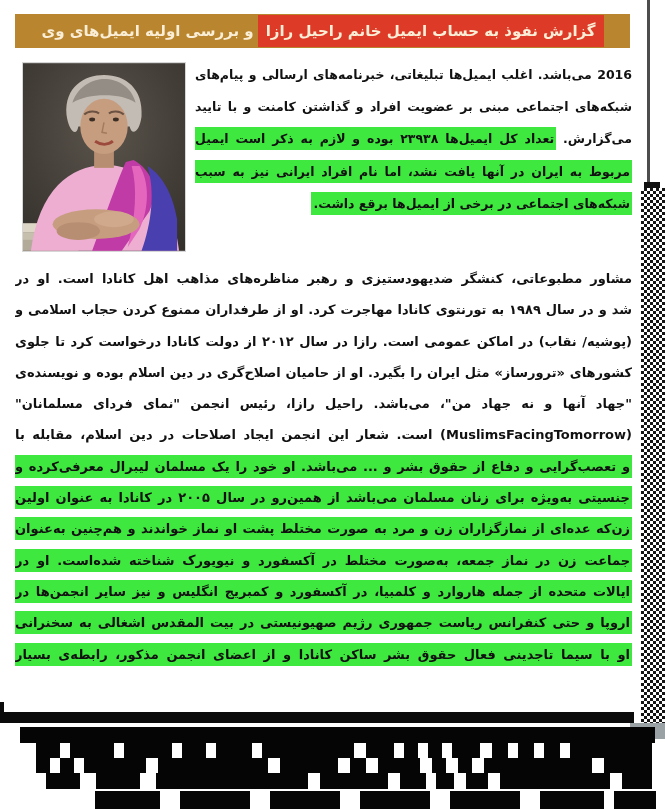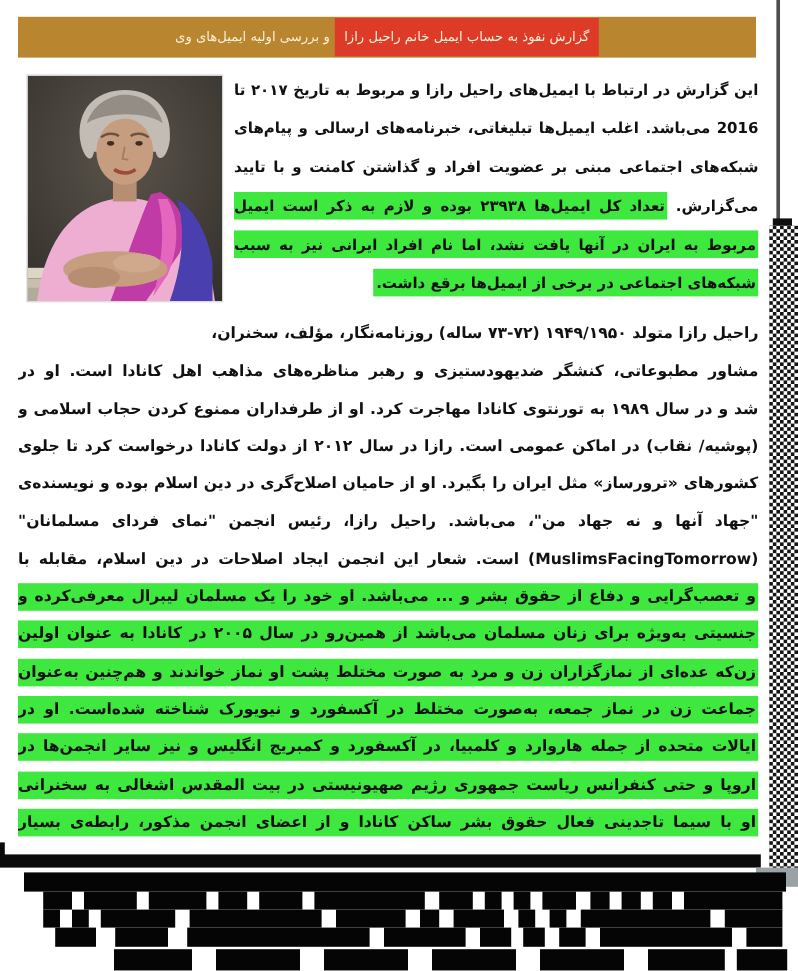--- a/index.html
+++ b/index.html
@@ -10,21 +10,21 @@
   .abs{position:absolute;}
 
   
   .title-bar{
     left:15px;top:14px;width:615px;height:34px;
     background:var(--gold,#B9862F);
     display:flex;align-items:center;justify-content:center;
     direction:rtl;white-space:nowrap;
   }
   .title-bar span{
-    font-size:11px;font-weight:normal;color:var(--cream,#FAEED6);
+    font-size:15px;font-weight:bold;color:var(--cream,#FAEED6);
     line-height:24px;
   }
   .title-red{background:var(--red,#DD3A28);padding:4px 8px;margin-left:4px;}
 
   
   .photo{left:22px;top:62px;width:164px;height:190px;border:1px solid #d6d6d6;box-sizing:border-box;}
   .photo svg{display:block;width:100%;height:100%;}
 
   
   .para{direction:rtl;font-weight:bold;}
@@ -96,30 +96,28 @@
       <path d="M62,52 C66,48 74,48 77,51" stroke="#6b5242" stroke-width="2" fill="none"></path>
       <path d="M87,51 C90,48 98,48 102,52" stroke="#6b5242" stroke-width="2" fill="none"></path>
       <ellipse cx="70" cy="57" rx="3" ry="2" fill="#3c2e24"></ellipse>
       <ellipse cx="94" cy="57" rx="3" ry="2" fill="#3c2e24"></ellipse>
       <path d="M82,60 L80,70 L85,71" stroke="#a57a5e" stroke-width="1.5" fill="none"></path>
       <path d="M73,79 C79,83 86,83 91,79" stroke="#9c4a3c" stroke-width="3" fill="none"></path>
     </svg>
   </div>
 
   <div id="intro" class="abs para intro" dir="rtl">
-      <div class="line"><span>این گزارش در ارتباط با ایمیل‌های راحیل رازا و مربوط به تاریخ ۲۰۱۷ تا</span></div>
       <div class="line"><span>2016 می‌باشد. اغلب ایمیل‌ها تبلیغاتی، خبرنامه‌های ارسالی و پیام‌های</span></div>
       <div class="line"><span>شبکه‌های اجتماعی مبنی بر عضویت افراد و گذاشتن کامنت و با تایید پیام‌ها</span></div>
       <div class="line"><span>می‌گزارش. </span><mark>تعداد کل ایمیل‌ها ۲۳۹۳۸ بوده و لازم به ذکر است ایمیل خاصی</mark></div>
       <div class="line"><mark>مربوط به ایران در آنها یافت نشد، اما نام افراد ایرانی نیز به سبب ارتباط در</mark></div>
       <div class="line no-stretch"><mark>شبکه‌های اجتماعی در برخی از ایمیل‌ها برقع داشت.</mark></div>
     </div>
 
   <div id="bio" class="abs para bio" dir="rtl">
-      <div class="line no-stretch"><span>راحیل رازا متولد ۱۹۴۹/۱۹۵۰ (۷۲-۷۳ ساله) روزنامه‌نگار، مؤلف، سخنران،</span></div>
       <div class="line"><span>مشاور مطبوعاتی، کنشگر ضدیهودستیزی و رهبر مناظره‌های مذاهب اهل کانادا است. او در پاکستان متولد</span></div>
       <div class="line"><span>شد و در سال ۱۹۸۹ به تورنتوی کانادا مهاجرت کرد. او از طرفداران ممنوع کردن حجاب اسلامی و برقع</span></div>
       <div class="line"><span>(پوشیه/ نقاب) در اماکن عمومی است. رازا در سال ۲۰۱۲ از دولت کانادا درخواست کرد تا جلوی مهاجرت از</span></div>
       <div class="line"><span>کشورهای «ترورساز» مثل ایران را بگیرد. او از حامیان اصلاح‌گری در دین اسلام بوده و نویسنده‌ی کتاب</span></div>
       <div class="line"><span>"جهاد آنها و نه جهاد من"، می‌باشد. راحیل رازا، رئیس انجمن "نمای فردای مسلمانان"</span></div>
       <div class="line"><span>(MuslimsFacingTomorrow) است. شعار این انجمن ایجاد اصلاحات در دین اسلام، مقابله با خشونت</span></div>
       <div class="line"><mark>و تعصب‌گرایی و دفاع از حقوق بشر و ... می‌باشد. او خود را یک مسلمان لیبرال معرفی‌کرده و معتقد به برابری</mark></div>
       <div class="line"><mark>جنسیتی به‌ویژه برای زنان مسلمان می‌باشد از همین‌رو در سال ۲۰۰۵ در کانادا به عنوان اولین امام جماعت</mark></div>
       <div class="line"><mark>زن‌که عده‌ای از نمازگزاران زن و مرد به صورت مختلط پشت او نماز خواندند و هم‌چنین به‌عنوان اولین امام</mark></div>
       <div class="line"><mark>جماعت زن در نماز جمعه، به‌صورت مختلط در آکسفورد و نیویورک شناخته شده‌است. او در دانشگاه‌های</mark></div>

